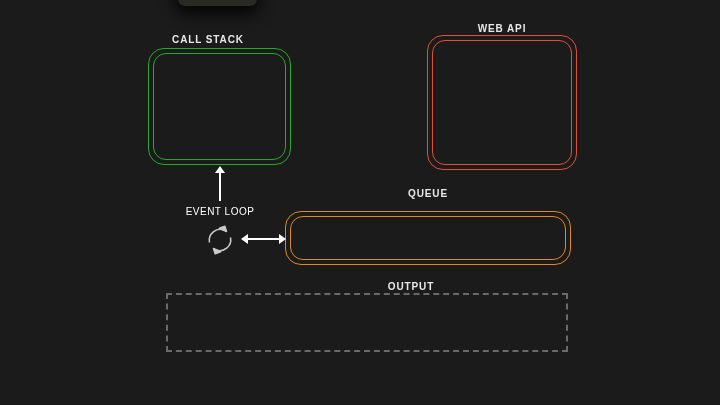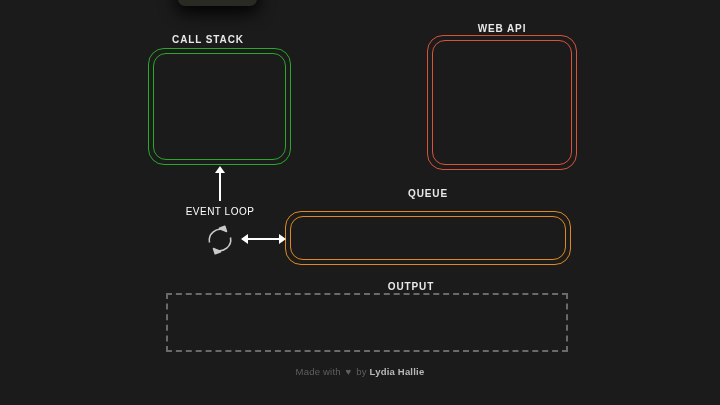--- a/index.html
+++ b/index.html
@@ -205,20 +205,14 @@
     <svg viewBox="0 0 40 40" width="40" height="40">
       <g fill="none" stroke="#c9c9c9" stroke-width="1.6" stroke-linejoin="round">
         <path d="M9.5 22.5 A11 11 0 0 1 24.5 10.2"></path>
         <path d="M26.5 11.5 L24.8 6.3 L19.4 8.2 Z" fill="#c9c9c9" stroke="#c9c9c9"></path>
         <path d="M30.5 17.5 A11 11 0 0 1 15.5 29.8"></path>
         <path d="M13.5 28.5 L15.2 33.7 L20.6 31.8 Z" fill="#c9c9c9" stroke="#c9c9c9"></path>
       </g>
     </svg>
   </div>
 
-  <div id="footer">
-    <span>Made with</span>
-    <span class="heart">♥</span>
-    <span>by</span>
-    <span class="author">Lydia Hallie</span>
-  </div>
 
 </div>
 
 </body></html>

